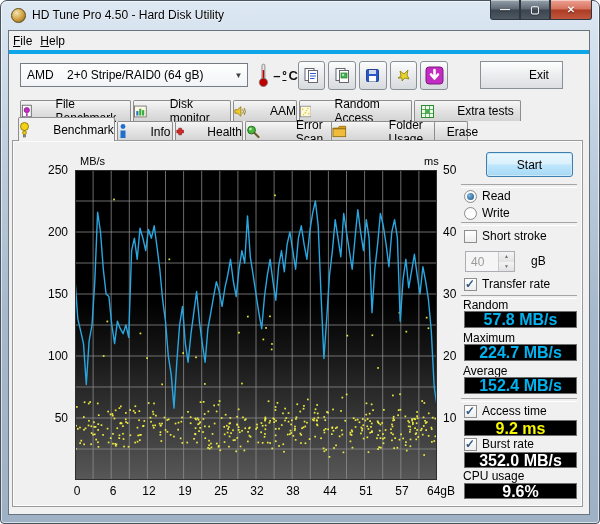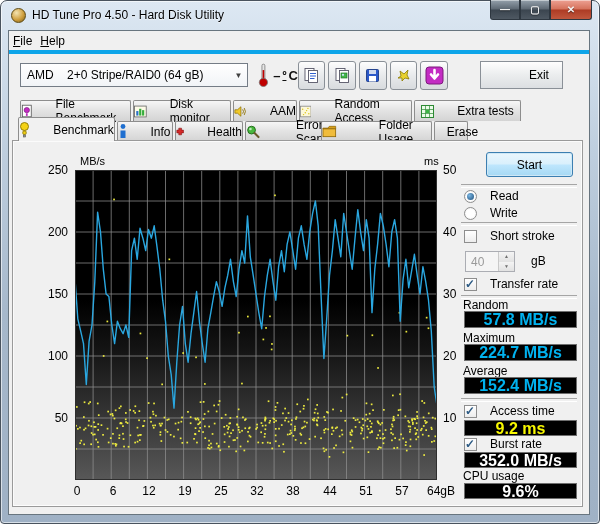--- a/index.html
+++ b/index.html
@@ -55,21 +55,21 @@
   .axis-unit{position:absolute;z-index:3;font-size:11px;color:#000;}
   .ytick{position:absolute;z-index:3;font-size:12px;color:#000;width:38px;text-align:right;}
   .ytick.right{text-align:left;width:30px;}
   .xtick{position:absolute;z-index:3;font-size:12px;color:#000;transform:translateX(-50%);top:484px;}
   
   .startbtn{position:absolute;left:486px;top:152px;width:85px;height:23px;z-index:3;
        background:linear-gradient(180deg,#eaf6fd,#d9f0fc 48%,#bee6fd 52%,#a6d9f4);
        border:1px solid #3c7fb1;border-radius:3px;display:flex;align-items:center;justify-content:center;
        font-size:12px;color:#000;box-shadow:0 0 0 1px #cfe8f6 inset;}
   .sep{position:absolute;left:461px;width:116px;height:2px;border-top:1px solid #a5a5a5;border-bottom:1px solid #fff;z-index:3;}
-  .ctlrow{position:absolute;left:464px;display:flex;align-items:center;gap:13px;font-size:12px;color:#000;z-index:3;}
+  .ctlrow{position:absolute;left:464px;display:flex;align-items:center;gap:5px;font-size:12px;color:#000;z-index:3;}
   .radio{width:13px;height:13px;border-radius:50%;border:1px solid #8e8e8e;background:radial-gradient(#fff 50%,#e6e6e6);position:relative;box-sizing:border-box;}
   .radio.sel::after{content:"";position:absolute;inset:2px;border-radius:50%;background:radial-gradient(circle at 35% 35%,#79b5e2,#1e4f7a);}
   .chk{width:13px;height:13px;border:1px solid #8e8e8e;background:linear-gradient(180deg,#fff,#ededed);position:relative;box-sizing:border-box;}
   .chk.on::after{content:"✓";position:absolute;left:0px;top:-2px;font-size:12px;font-weight:bold;color:#2c5a84;}
   .spinbox{position:absolute;left:465px;top:251px;width:50px;height:21px;border:1px solid #abadb3;background:#f5f5f5;z-index:3;
        display:flex;box-sizing:border-box;}
   .spinval{flex:1;font-size:12px;color:#9a9a9a;padding:3px 0 0 5px;}
   .spinarrows{width:15px;display:flex;flex-direction:column;border-left:1px solid #c9c9c9;}
   .spinarrows span{flex:1;font-size:5px;color:#707070;text-align:center;line-height:9px;background:linear-gradient(#f4f4f4,#e2e2e2);}
   .unitlbl{position:absolute;left:531px;top:254px;font-size:12px;z-index:3;}
@@ -233,21 +233,21 @@
     <span>Health</span>
   </div>
   <div class="tab r2" style="left:245px;width:92px">
     <svg class="ticon" width="15" height="15" viewBox="0 0 15 15">
       <circle cx="6" cy="6" r="4.2" fill="#49b83e" stroke="#1d6a17" stroke-width="1"></circle>
       <circle cx="4.8" cy="4.8" r="1.4" fill="#bfe8bb"></circle>
       <line x1="9.2" y1="9.2" x2="13.5" y2="13.5" stroke="#6a5a2a" stroke-width="2.2" stroke-linecap="round"></line>
     </svg>
     <span>Error Scan</span>
   </div>
-  <div class="tab r2" style="left:321px;width:111px">
+  <div class="tab r2" style="left:331px;width:111px">
     <svg class="ticon" width="16" height="13" viewBox="0 0 16 13">
       <path d="M1 3 L6 3 L7.5 1.2 L14 1.2 L14 3.8 L1 3.8 Z" fill="#d8a018" stroke="#8a6200" stroke-width="0.7"></path>
       <rect x="1" y="3.8" width="13" height="8" fill="#f0bc3c" stroke="#8a6200" stroke-width="0.8"></rect>
     </svg>
     <span>Folder Usage</span>
   </div>
   <div class="tab r2" style="left:434px;width:34px">
     <svg class="ticon" width="12" height="15" viewBox="0 0 12 15">
       <rect x="2" y="3.5" width="8" height="10.5" rx="1" fill="#9aa0a6" stroke="#444" stroke-width="0.8"></rect>
       <rect x="1" y="1.8" width="10" height="1.8" fill="#b8bec4" stroke="#444" stroke-width="0.6"></rect>

